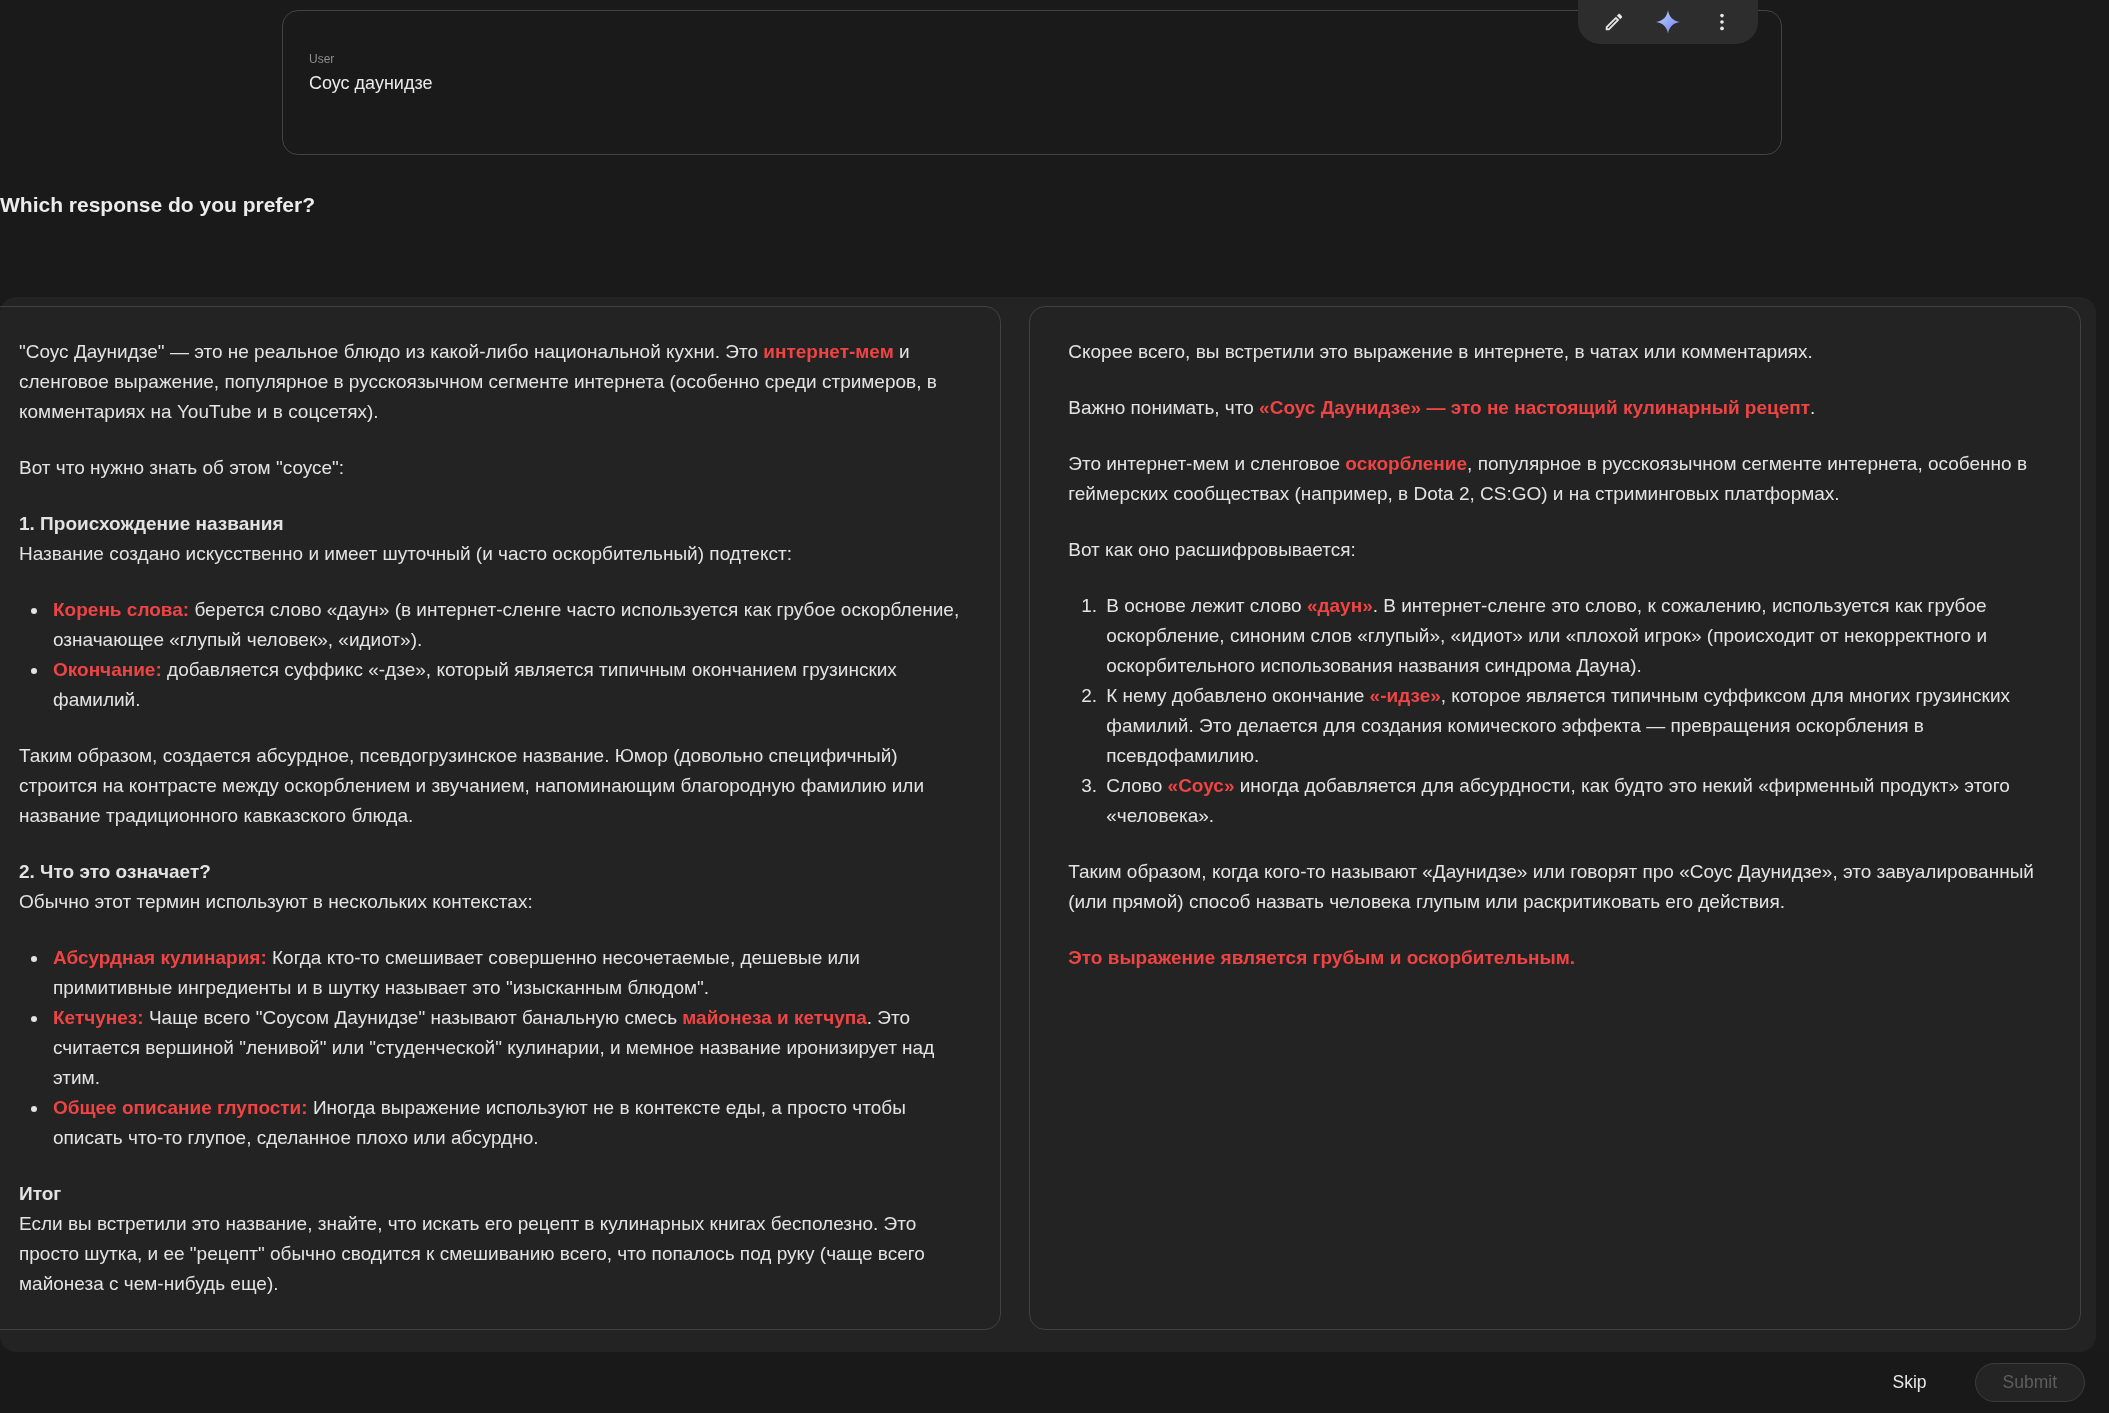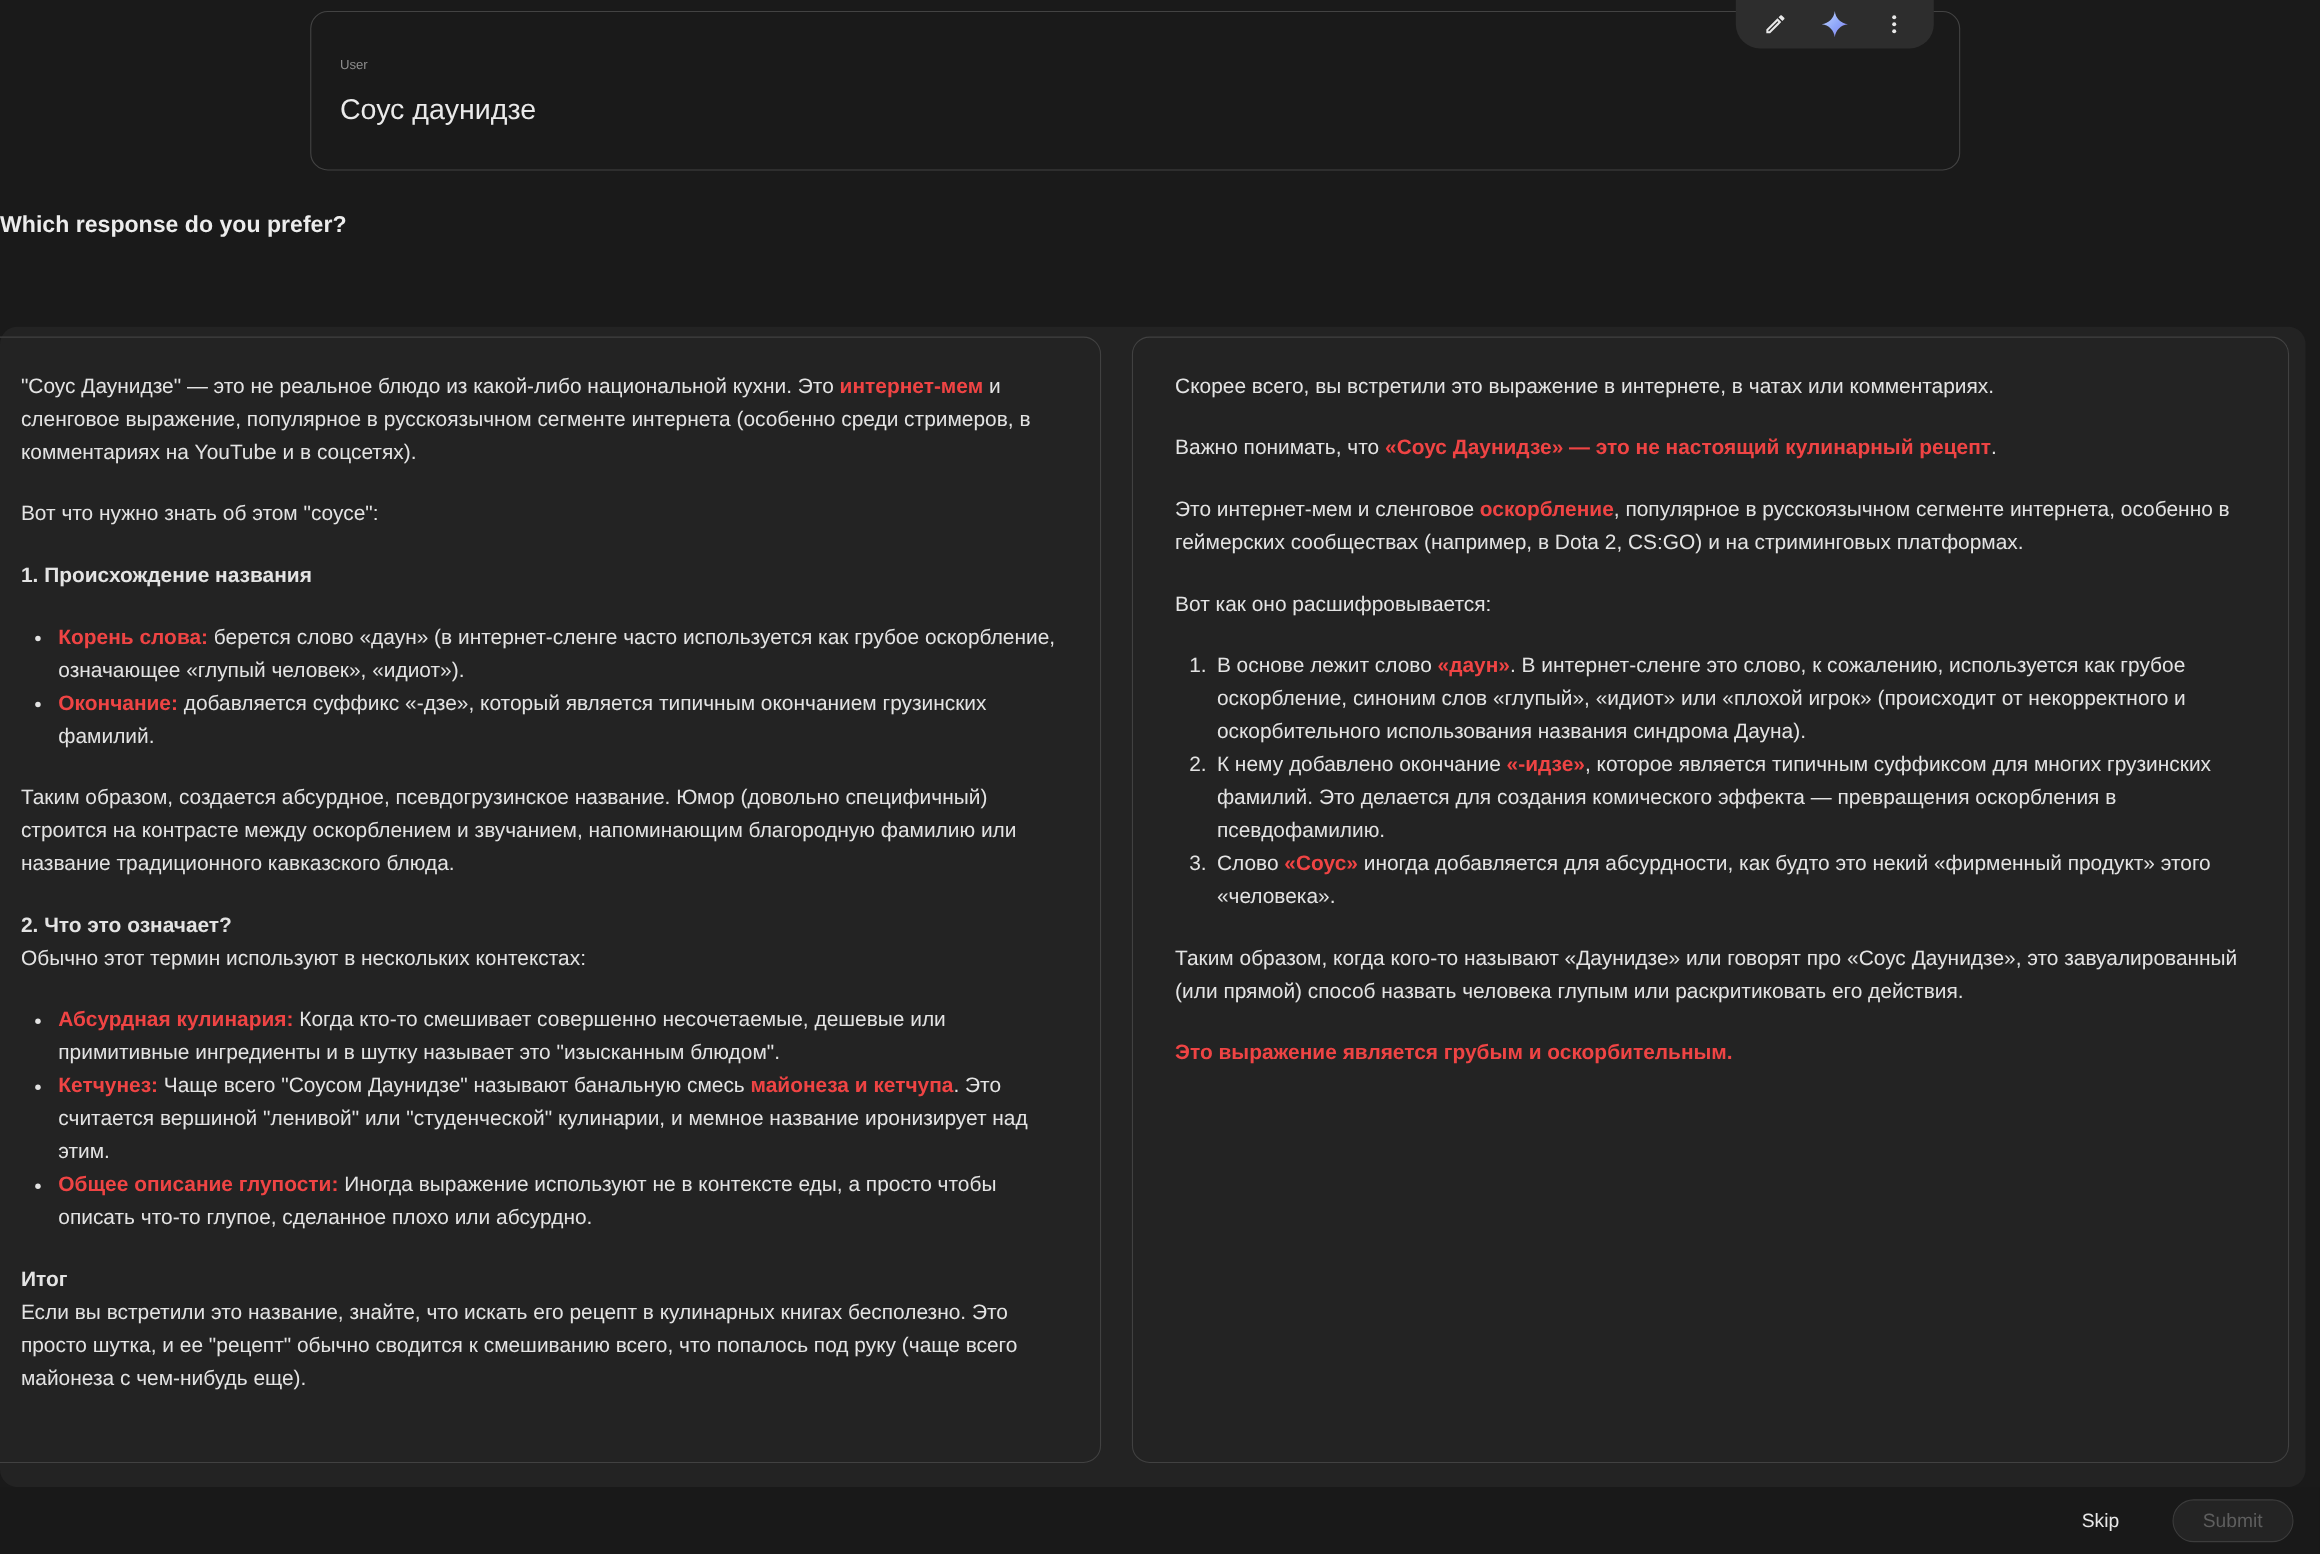--- a/index.html
+++ b/index.html
@@ -14,21 +14,21 @@
 
   
   .prompt-card{
     position:absolute;left:282px;top:10px;width:1500px;height:145px;
     box-sizing:border-box;
     border:1px solid #434343;border-radius:16px;
     padding:38px 26px 0 26px;
     background:transparent;
   }
   .role-label{font-size:12px;color:#8d8d8d;line-height:20px;}
-  .prompt-text{font-size:26px;color:#eaeaea;margin-top:17px;line-height:26px;}
+  .prompt-text{font-size:18px;color:#eaeaea;margin-top:1px;line-height:26px;}
 
   
   .toolbar{
     position:absolute;left:1578px;top:0;width:180px;height:44px;
     background:#2d2d2d;border-radius:0 0 22px 22px;
     display:flex;align-items:center;justify-content:center;gap:14px;
     z-index:5;
   }
   .icon-btn{
     width:40px;height:38px;border:none;background:transparent;
@@ -132,20 +132,21 @@
 
 <div class="question">
   <div class="question-title">Which response do you prefer?</div>
 </div>
 
 <div class="section">
   <div class="panel panel-a">
       <div class="rp blk"><span>"Соус Даунидзе" — это не реальное блюдо из какой-либо национальной кухни. Это </span><strong>интернет-мем</strong><span> и сленговое выражение, популярное в русскоязычном сегменте интернета (особенно среди стримеров, в комментариях на YouTube и в соцсетях).</span></div>
       <div class="rp blk"><span>Вот что нужно знать об этом "соусе":</span></div>
       <div class="rh blk"><span>1. Происхождение названия</span></div>
+      <div class="rp blk tight"><span>Название создано искусственно и имеет шуточный (и часто оскорбительный) подтекст:</span></div>
       <ul class="blk">
         <li><strong>Корень слова:</strong><span> берется слово «даун» (в интернет-сленге часто используется как грубое оскорбление, означающее «глупый человек», «идиот»).</span></li>
         <li><strong>Окончание:</strong><span> добавляется суффикс «-дзе», который является типичным окончанием грузинских фамилий.</span></li>
       </ul>
       <div class="rp blk"><span>Таким образом, создается абсурдное, псевдогрузинское название. Юмор (довольно специфичный) строится на контрасте между оскорблением и звучанием, напоминающим благородную фамилию или название традиционного кавказского блюда.</span></div>
       <div class="rh blk"><span>2. Что это означает?</span></div>
       <div class="rp blk tight"><span>Обычно этот термин используют в нескольких контекстах:</span></div>
       <ul class="blk">
         <li><strong>Абсурдная кулинария:</strong><span> Когда кто-то смешивает совершенно несочетаемые, дешевые или примитивные ингредиенты и в шутку называет это "изысканным блюдом".</span></li>
         <li><strong>Кетчунез:</strong><span> Чаще всего "Соусом Даунидзе" называют банальную смесь </span><strong>майонеза и кетчупа</strong><span>. Это считается вершиной "ленивой" или "студенческой" кулинарии, и мемное название иронизирует над этим.</span></li>

